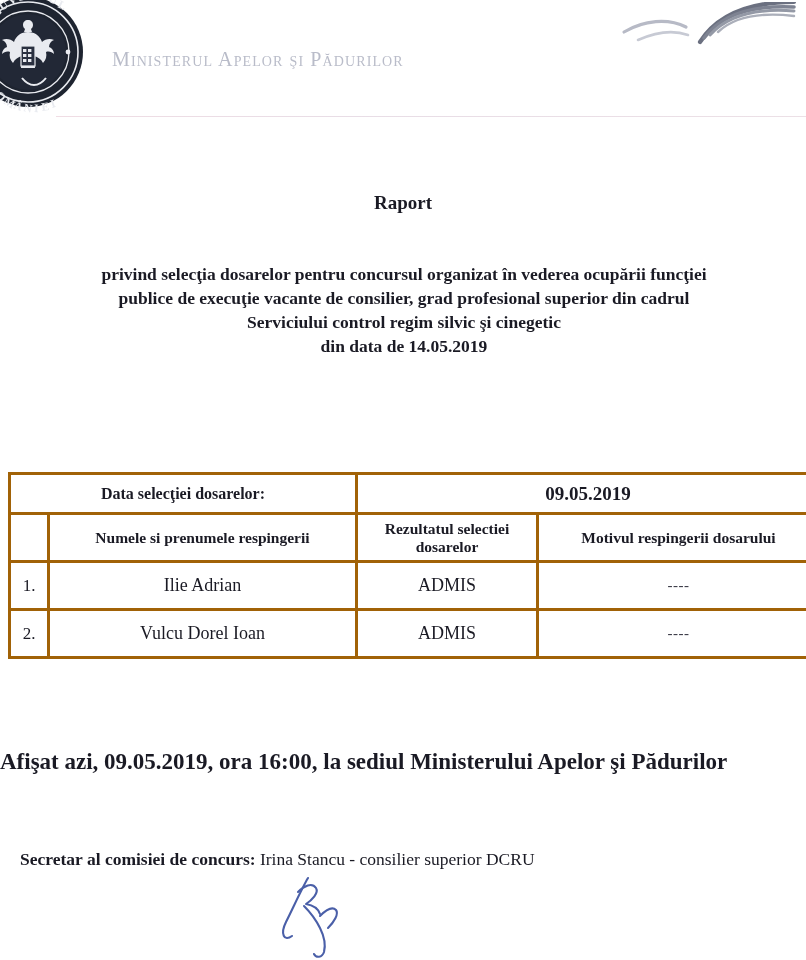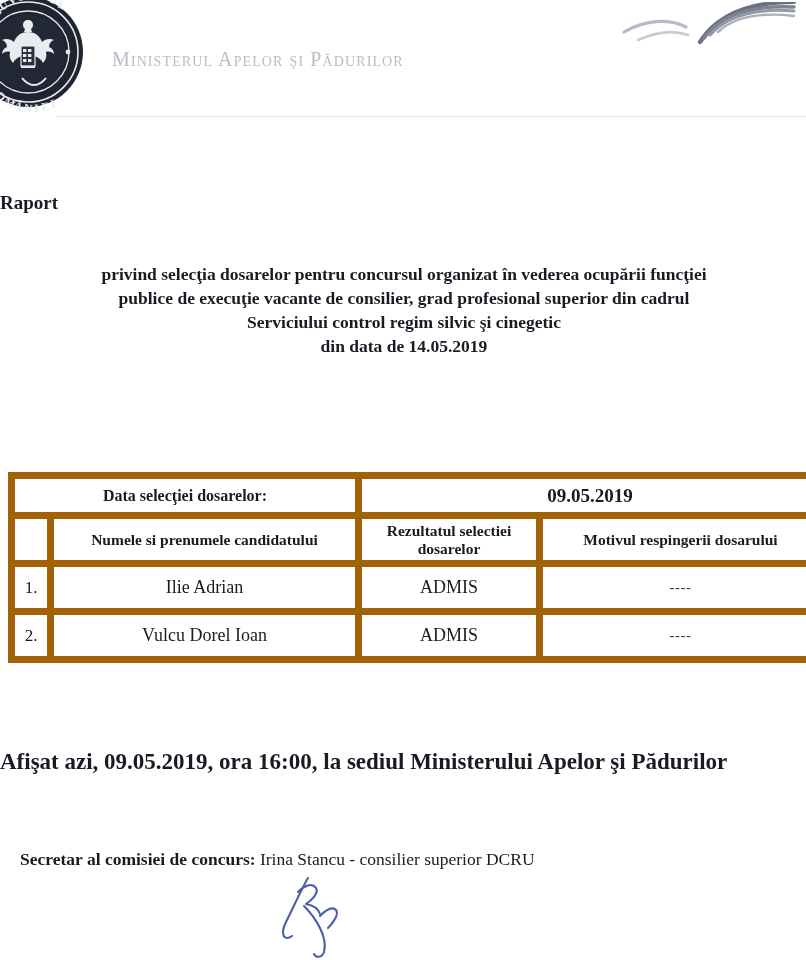--- a/index.html
+++ b/index.html
@@ -65,21 +65,21 @@
     left: 56px; top: 116px;
     width: 750px; height: 1px;
     background: linear-gradient(to right, #f0dde4 0%, #e8dde6 40%, #ece0e6 100%);
   }
 
   
   #doc-title {
     position: absolute;
     left: 0; top: 192px;
     width: 806px;
-    text-align: left;
+    text-align: center;
     font-size: 19px;
     font-weight: bold;
   }
 
   #doc-subtitle {
     position: absolute;
     left: 28px; top: 262px;
     width: 752px;
     text-align: center;
     font-size: 17.5px;
@@ -90,21 +90,21 @@
 
   
   #selection-table {
     position: absolute;
     left: 8px; top: 472px;
     width: 810px;
     border-collapse: collapse;
     table-layout: fixed;
   }
   #selection-table td {
-    border: 7px solid #a16207;
+    border: 3px solid #a16207;
     padding: 0;
     vertical-align: middle;
     text-align: center;
   }
 
   .col-idx   { width: 39px; }
   .col-name  { width: 308px; }
   .col-res   { width: 181px; }
   .col-why   { width: 282px; }
 
@@ -247,21 +247,21 @@
       <col class="col-res">
       <col class="col-why">
   </colgroup>
   <tbody>
     <tr>
       <td class="cell-head-label" colspan="2">Data selecţiei dosarelor:</td>
       <td class="cell-head-date" colspan="2">09.05.2019</td>
     </tr>
     <tr>
       <td class="cell-col-head"></td>
-      <td class="cell-col-head">Numele si prenumele candidatului</td>
+      <td class="cell-col-head">Numele si prenumele respingerii</td>
       <td class="cell-col-head">Rezultatul selectiei dosarelor</td>
       <td class="cell-col-head">Motivul respingerii dosarului</td>
     </tr>
     <tr>
       <td class="cell-body cell-idx">1.</td>
       <td class="cell-body cell-name">Ilie Adrian</td>
       <td class="cell-body">ADMIS</td>
       <td class="cell-body cell-dash">----</td>
     </tr>
     <tr>

